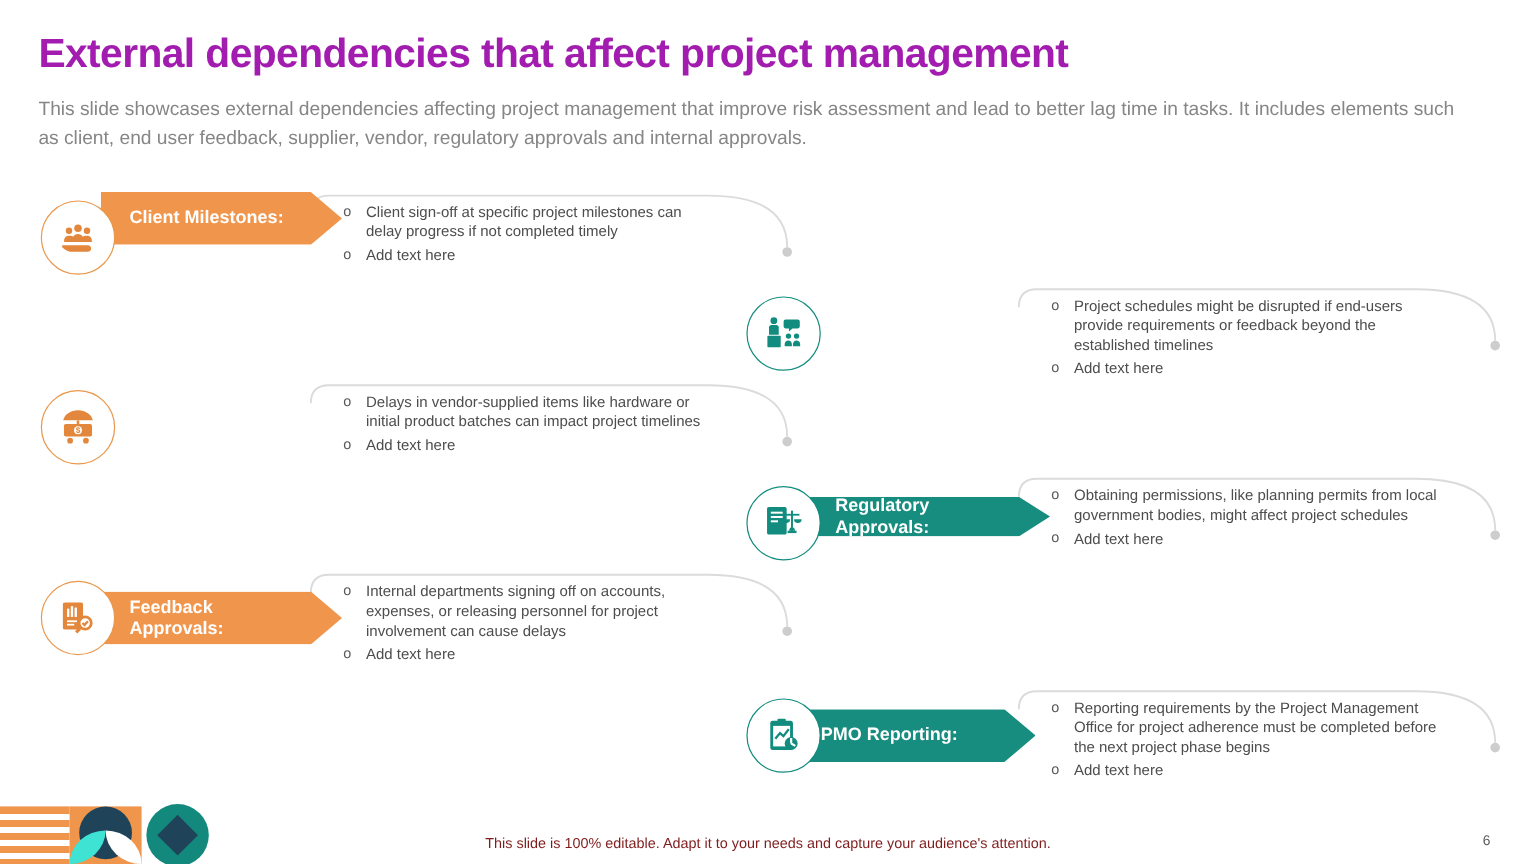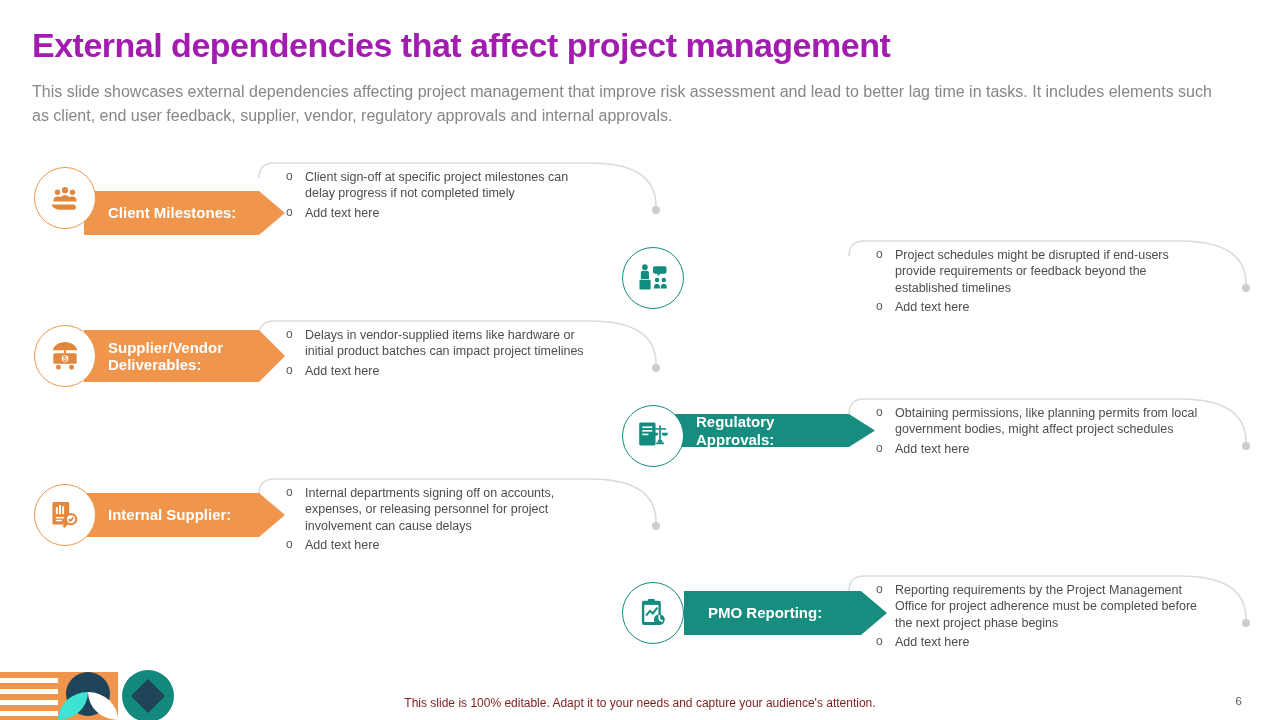--- a/index.html
+++ b/index.html
@@ -75,21 +75,21 @@
       <div class="bullet">
         <span class="marker">o</span>
         <span>Client sign-off at specific project milestones can delay progress if not completed timely</span>
       </div>
       <div class="bullet">
         <span class="marker">o</span>
         <span>Add text here</span>
       </div>
     </div>
   </div>
-  <div class="banner orange" style="left:84px;top:191px;width:201px;height:44px">
+  <div class="banner orange" style="left:84px;top:160px;width:201px;height:44px">
     <span>Client Milestones:</span>
   </div>
   <div class="icon-circle orange" style="left:34px;top:167px">
     <svg viewBox="0 0 24 24" fill="currentColor">
       <circle cx="7" cy="8.2" r="1.8"></circle>
         <circle cx="17" cy="8.2" r="1.8"></circle>
         <circle cx="12" cy="6.8" r="2.1"></circle>
       <path d="M4.3 13.6c0-1.5 1.2-2.6 2.6-2.6h.9c.6 0 1.1.2 1.5.5.6-.9 1.6-1.5 2.7-1.5s2.1.6 2.7 1.5c.4-.3.9-.5 1.5-.5h.9c1.4 0 2.6 1.1 2.6 2.6v.8H4.3z"></path>
       <path d="M3.2 16.3h14.3c1 0 1.8.8 1.8 1.8 0 1-.8 1.8-1.8 1.8H9.3c-2.3 0-4.5-.9-6.1-2.6z"></path>
     </svg>
@@ -132,23 +132,20 @@
     <div class="bullets bw-left">
       <div class="bullet">
         <span class="marker">o</span>
         <span>Delays in vendor-supplied items like hardware or initial product batches can impact project timelines</span>
       </div>
       <div class="bullet">
         <span class="marker">o</span>
         <span>Add text here</span>
       </div>
     </div>
-  </div>
-  <div class="banner orange" style="left:84px;top:330px;width:201px;height:52px">
-    <span>Supplier/Vendor Deliverables:</span>
   </div>
   <div class="icon-circle orange" style="left:34px;top:325px">
     <svg viewBox="0 0 24 24" fill="currentColor">
       <path d="M12 2.6c4.2 0 7.6 2.4 8.2 5.6H3.8C4.4 5 7.8 2.6 12 2.6z"></path>
       <rect x="11.3" y="8.2" width="1.4" height="2.2"></rect>
       <rect x="4.2" y="10.2" width="15.6" height="7" rx="1"></rect>
       <circle cx="12" cy="13.7" r="2.2" fill="#ffffff"></circle>
       <text x="12" y="15.3" text-anchor="middle" font-size="4.6" font-weight="bold" fill="currentColor">$</text>
       <circle cx="7.6" cy="19.5" r="1.6"></circle>
         <circle cx="16.4" cy="19.5" r="1.6"></circle>
@@ -199,21 +196,21 @@
         <span class="marker">o</span>
         <span>Internal departments signing off on accounts, expenses, or releasing personnel for project involvement can cause delays</span>
       </div>
       <div class="bullet">
         <span class="marker">o</span>
         <span>Add text here</span>
       </div>
     </div>
   </div>
   <div class="banner orange" style="left:84px;top:493px;width:201px;height:44px">
-    <span>Internal Supplier:</span>
+    <span>Feedback Approvals:</span>
   </div>
   <div class="icon-circle orange" style="left:34px;top:484px">
     <svg viewBox="0 0 24 24" fill="currentColor">
       <path d="M4.6 3.4h9.2c.6 0 1 .4 1 1v13c0 .6-.4 1-1 1H4.6c-.6 0-1-.4-1-1v-13c0-.6.4-1 1-1z"></path>
       <rect x="5.9" y="6.8" width="1.3" height="4.6" fill="#ffffff"></rect>
       <rect x="8" y="5.4" width="1.3" height="6" fill="#ffffff"></rect>
       <rect x="10.1" y="6.2" width="1.3" height="5.2" fill="#ffffff"></rect>
       <rect x="5.9" y="13.3" width="5.5" height="1" fill="#ffffff"></rect>
       <rect x="5.9" y="15.2" width="4" height="1" fill="#ffffff"></rect>
       <circle cx="16" cy="14.8" r="3.4" fill="#ffffff" stroke="currentColor" stroke-width="1.5"></circle>
@@ -231,21 +228,21 @@
       <div class="bullet">
         <span class="marker">o</span>
         <span>Reporting requirements by the Project Management Office for project adherence must be completed before the next project phase begins</span>
       </div>
       <div class="bullet">
         <span class="marker">o</span>
         <span>Add text here</span>
       </div>
     </div>
   </div>
-  <div class="banner teal" style="left:684px;top:591px;width:203px;height:44px">
+  <div class="banner teal" style="left:660px;top:591px;width:203px;height:44px">
     <span>PMO Reporting:</span>
   </div>
   <div class="icon-circle teal" style="left:622px;top:582px">
     <svg viewBox="0 0 24 24" fill="currentColor">
       <rect x="4.6" y="3.8" width="12.6" height="16.2" rx="1.3"></rect>
       <rect x="8.6" y="2.6" width="4.6" height="2.6" rx="0.6"></rect>
       <rect x="6.2" y="6.6" width="9.4" height="11.4" fill="#ffffff"></rect>
       <path d="M7.4 13.8l2.6-3.2 1.9 1.7 3-3.9" fill="none" stroke="currentColor" stroke-width="1.3"></path>
       <circle cx="16.2" cy="16.4" r="3.6"></circle>
       <path d="M16.2 16.4V13.4M16.2 16.4l2.3 1.3" fill="none" stroke="#ffffff" stroke-width="1.2"></path>

